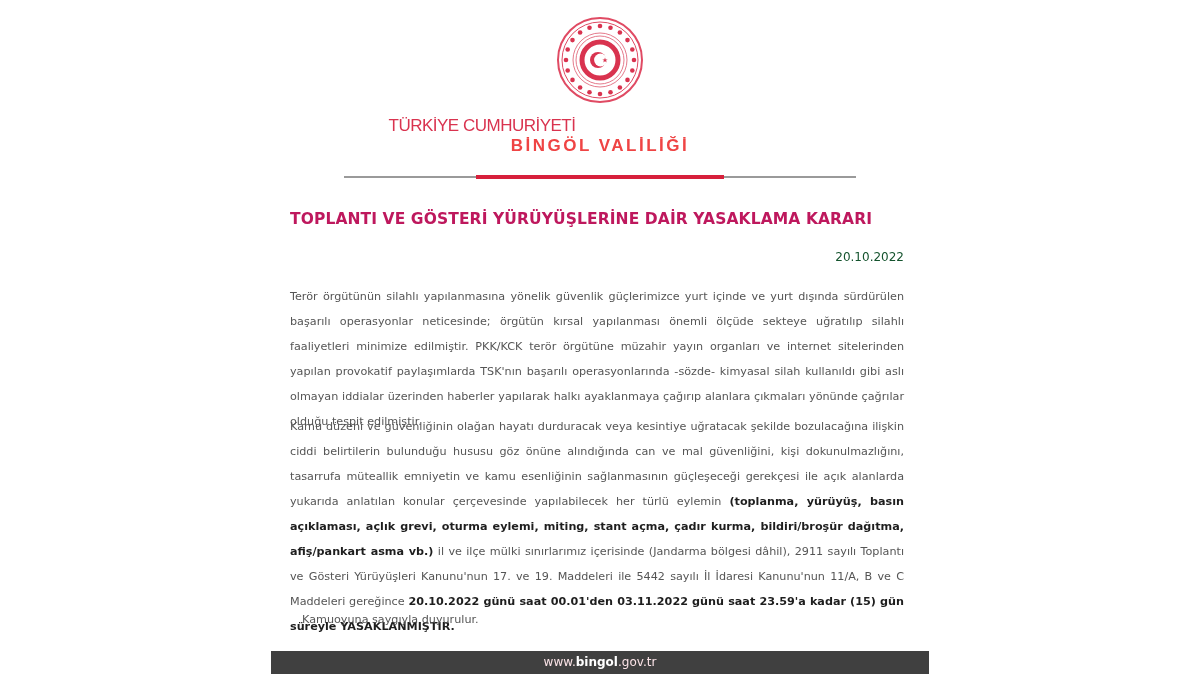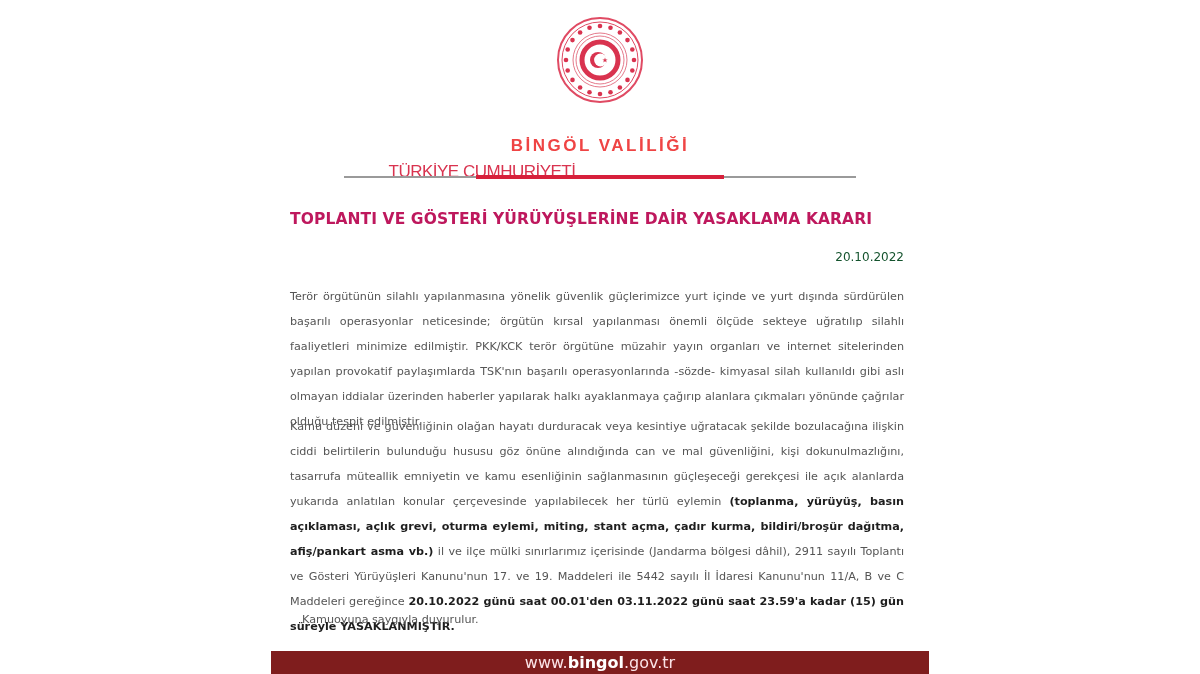--- a/index.html
+++ b/index.html
@@ -9,21 +9,20 @@
       font-family: "DejaVu Sans", "Liberation Sans", sans-serif;
       color: #3c3c3c;
     }
     .logo {
       position: absolute; left: 556px; top: 16px; width: 88px; height: 88px;
     }
     .org-line1 {
       position: absolute; left: 0; width: 964px; top: 116px; text-align: center;
       font-size: 17px; color: #d9334f; letter-spacing: -0.5px;
       font-family: "Liberation Sans", sans-serif;
-      margin-top: 46px;
     }
     .org-line2 {
       position: absolute; left: 0; width: 1200px; top: 136px; text-align: center;
       font-size: 17px; font-weight: bold; color: #ef4444; letter-spacing: 2.5px;
       font-family: "Liberation Sans", sans-serif;
     }
     .divider {
       position: absolute; left: 344px; top: 176px; width: 512px; height: 2px; background: #9a9a9a;
     }
     .divider-accent {
@@ -41,22 +40,22 @@
     .body-text {
       position: absolute; left: 290px; width: 614px;
       font-size: 11.2px; line-height: 25px; color: #555; text-align: justify;
     }
     .p1 { top: 284px; }
     .p2 { top: 414px; }
     .p3 { top: 595px; }
     .body-text b { color: #1e1e1e; font-weight: bold; }
     .footer-bar {
       position: absolute; left: 271px; top: 651px; width: 658px; height: 23px;
-      background: #7f1d1d; text-align: center;
-      color: #fbe3e7; font-size: 16px; line-height: 23px;
+      background: #404040; text-align: center;
+      color: #fbe3e7; font-size: 12px; line-height: 23px;
     }
     .footer-bar b { color: #ffffff; }
   </style>
 </head>
 <body>
 
 <div>
 
   <svg class="logo" viewBox="0 0 88 88">
     <circle cx="44" cy="44" r="42" fill="none" stroke="#e04a63" stroke-width="2"></circle>

